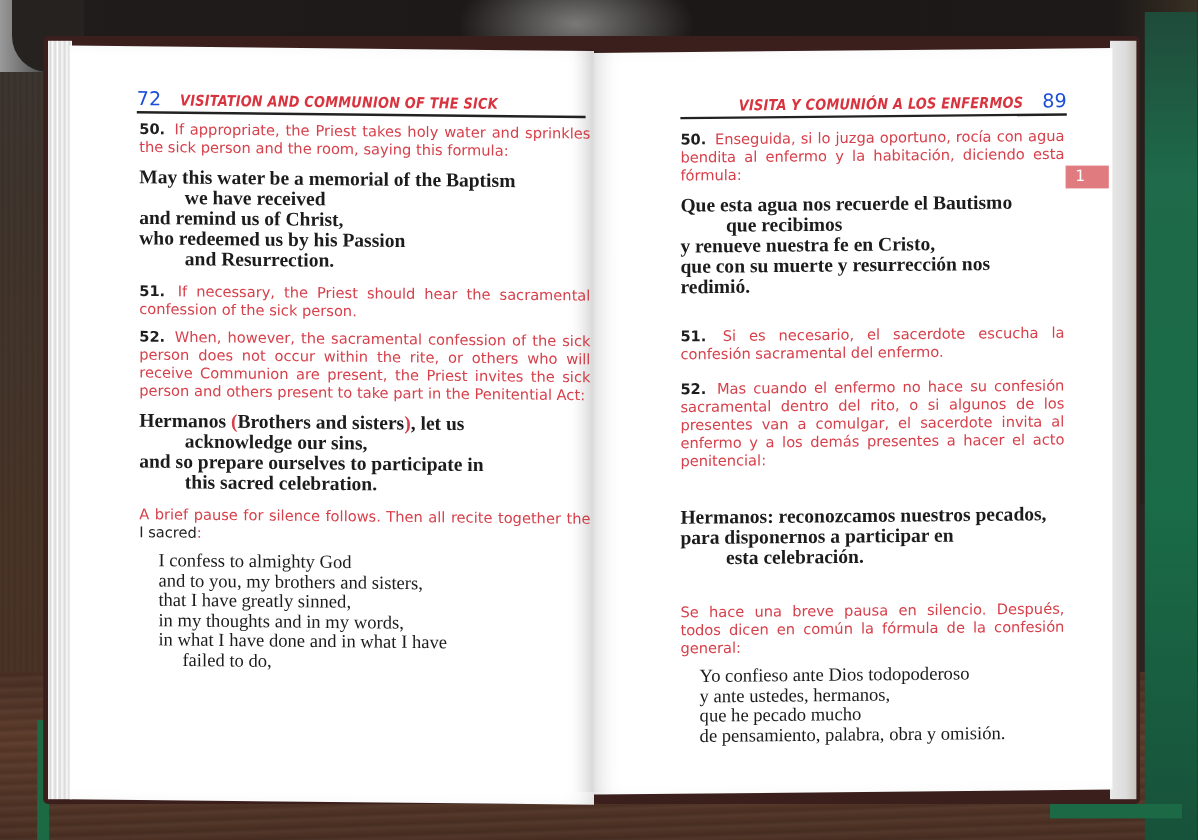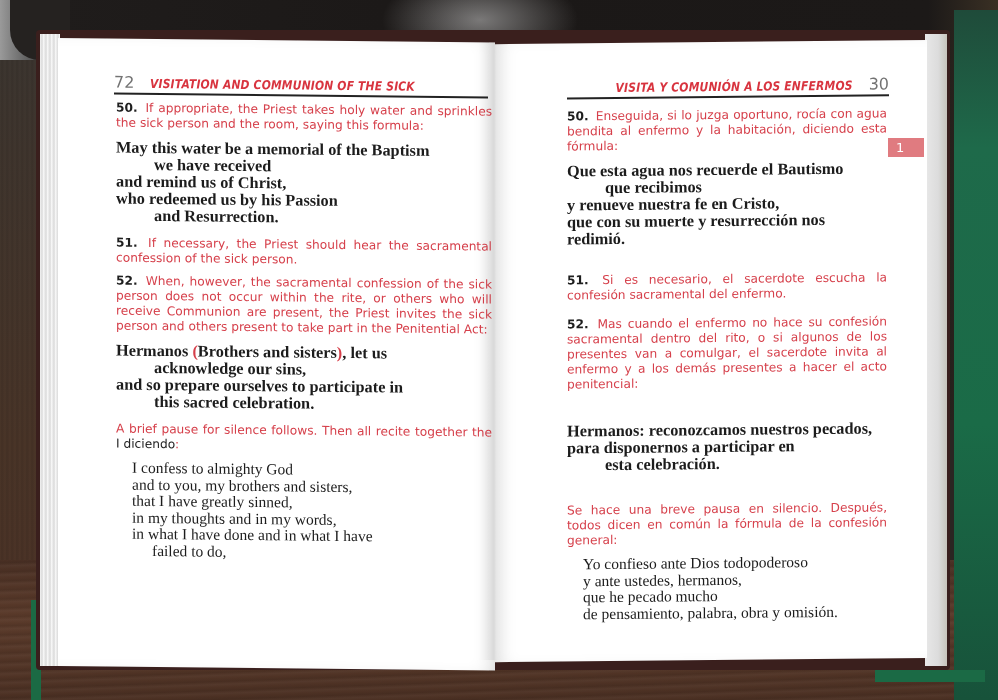--- a/index.html
+++ b/index.html
@@ -71,21 +71,21 @@
       transform-origin: right top;
     }
     .header {
       position: absolute; top: 32px; height: 22px;
       display: flex; align-items: flex-end; gap: 16px;
       border-bottom: 2px solid #222;
     }
     .left .header { left: 56px; width: 374px; }
     .right .header { left: 72px; width: 322px; justify-content: flex-end; }
     .page-num {
-      font-family: "DejaVu Sans", sans-serif; font-size: 16px; color: #737373;
+      font-family: "DejaVu Sans", sans-serif; font-size: 16px; color: #1d4ed8;
       line-height: 20px;
       text-align: center;
     }
     .running-title {
       font-family: "DejaVu Sans", sans-serif; font-weight: bold; font-style: italic;
       font-size: 12.5px; color: #d8343f; letter-spacing: 0.2px; line-height: 18px;
       transform: scaleX(0.86); transform-origin: left bottom;
       white-space: nowrap;
     }
     .right .running-title { transform-origin: right bottom; }
@@ -165,37 +165,37 @@
         <span>When, however, the sacramental confession of the sick person does not occur within the rite, or others who will receive Communion are present, the Priest invites the sick person and others present to take part in the Penitential Act:</span>
       </p>
       <div class="prayer-bold">
         <span class="ln"><span>Hermanos </span><span class="red">(</span><span>Brothers and sisters</span><span class="red">)</span><span>, let us</span></span>
         <span class="ln ind">acknowledge our sins,</span>
         <span class="ln">and so prepare ourselves to participate in</span>
         <span class="ln ind">this sacred celebration.</span>
       </div>
       <p class="rubric">
         <span>A brief pause for silence follows. Then all recite together the</span>
-        <span class="black">I diciendo</span><span>:</span>
+        <span class="black">I sacred</span><span>:</span>
       </p>
       <div class="prayer-reg">
         <span class="ln">I confess to almighty God</span>
         <span class="ln">and to you, my brothers and sisters,</span>
         <span class="ln">that I have greatly sinned,</span>
         <span class="ln">in my thoughts and in my words,</span>
         <span class="ln">in what I have done and in what I have</span>
         <span class="ln ind">failed to do,</span>
       </div>
     </div>
   </div>
 
   <div class="page right">
     <div class="header">
       <span class="running-title">VISITA Y COMUNIÓN A LOS ENFERMOS</span>
-      <span class="page-num">30</span>
+      <span class="page-num">89</span>
     </div>
     <div class="content">
       <p class="rubric">
         <span class="num">50.</span>
         <span>Enseguida, si lo juzga oportuno, rocía con agua bendita al enfermo y la habitación, diciendo esta fórmula:</span>
       </p>
       <div class="prayer-bold">
         <span class="ln">Que esta agua nos recuerde el Bautismo</span>
         <span class="ln ind">que recibimos</span>
         <span class="ln">y renueve nuestra fe en Cristo,</span>

